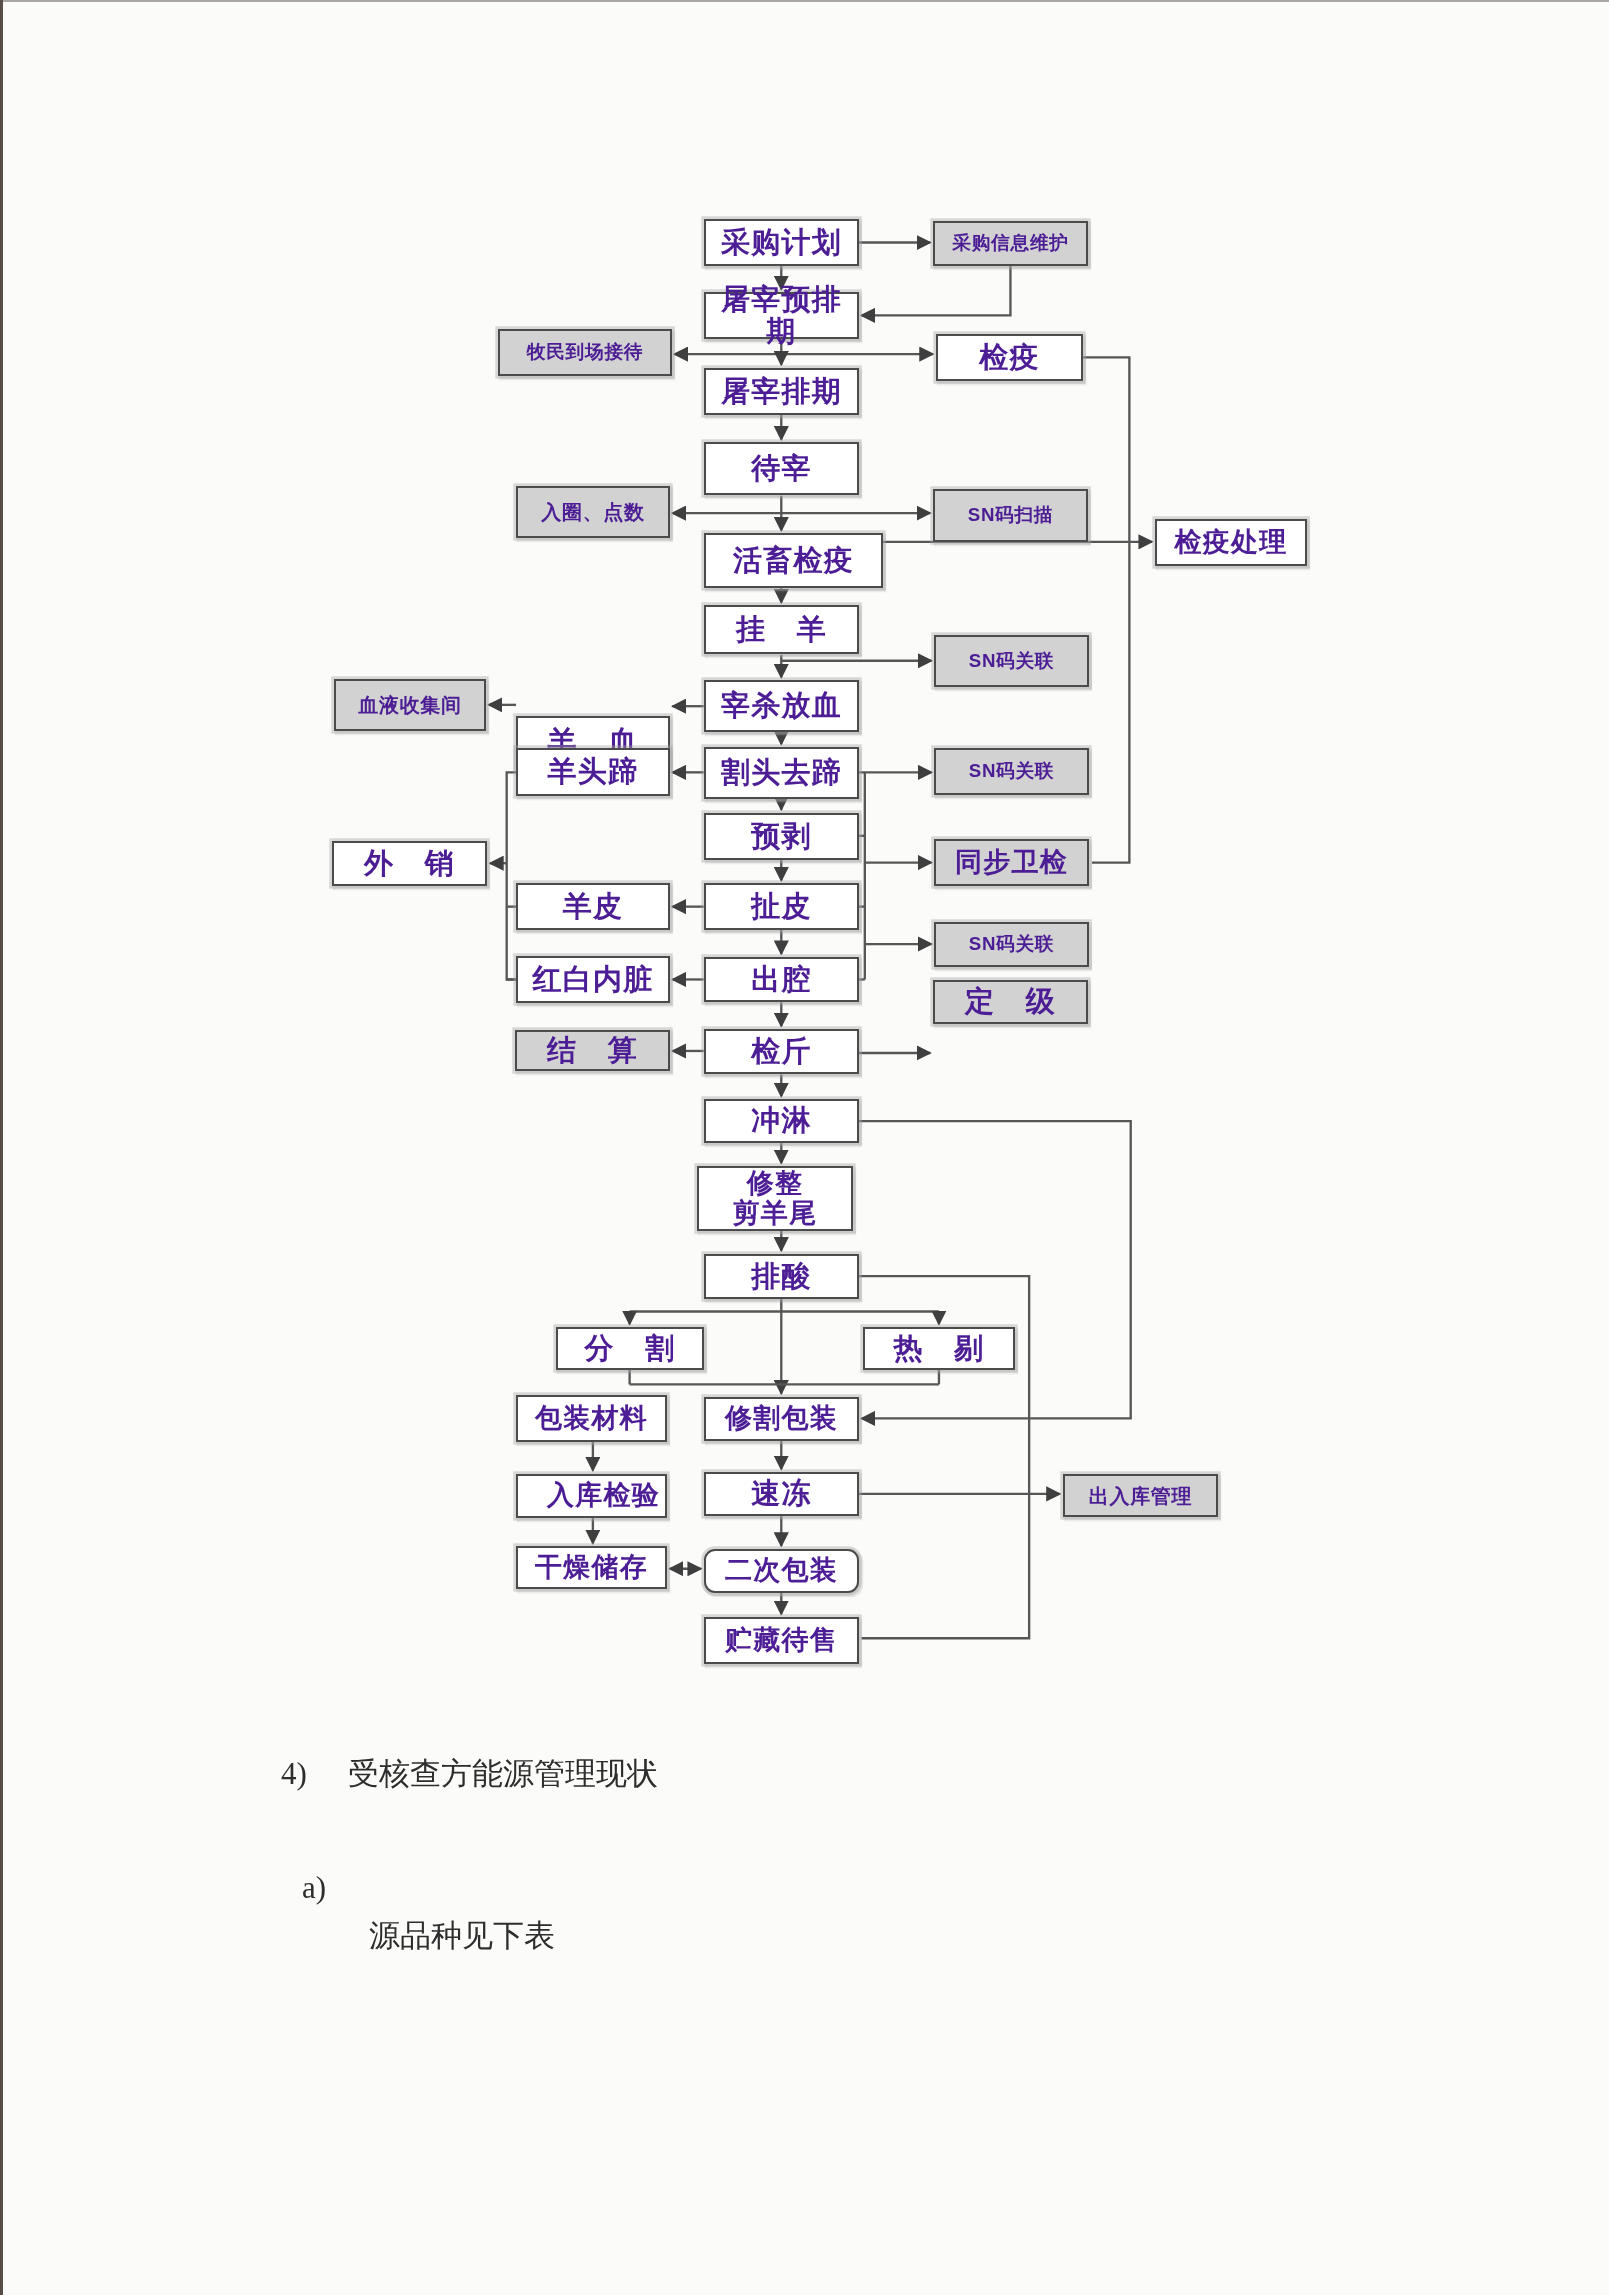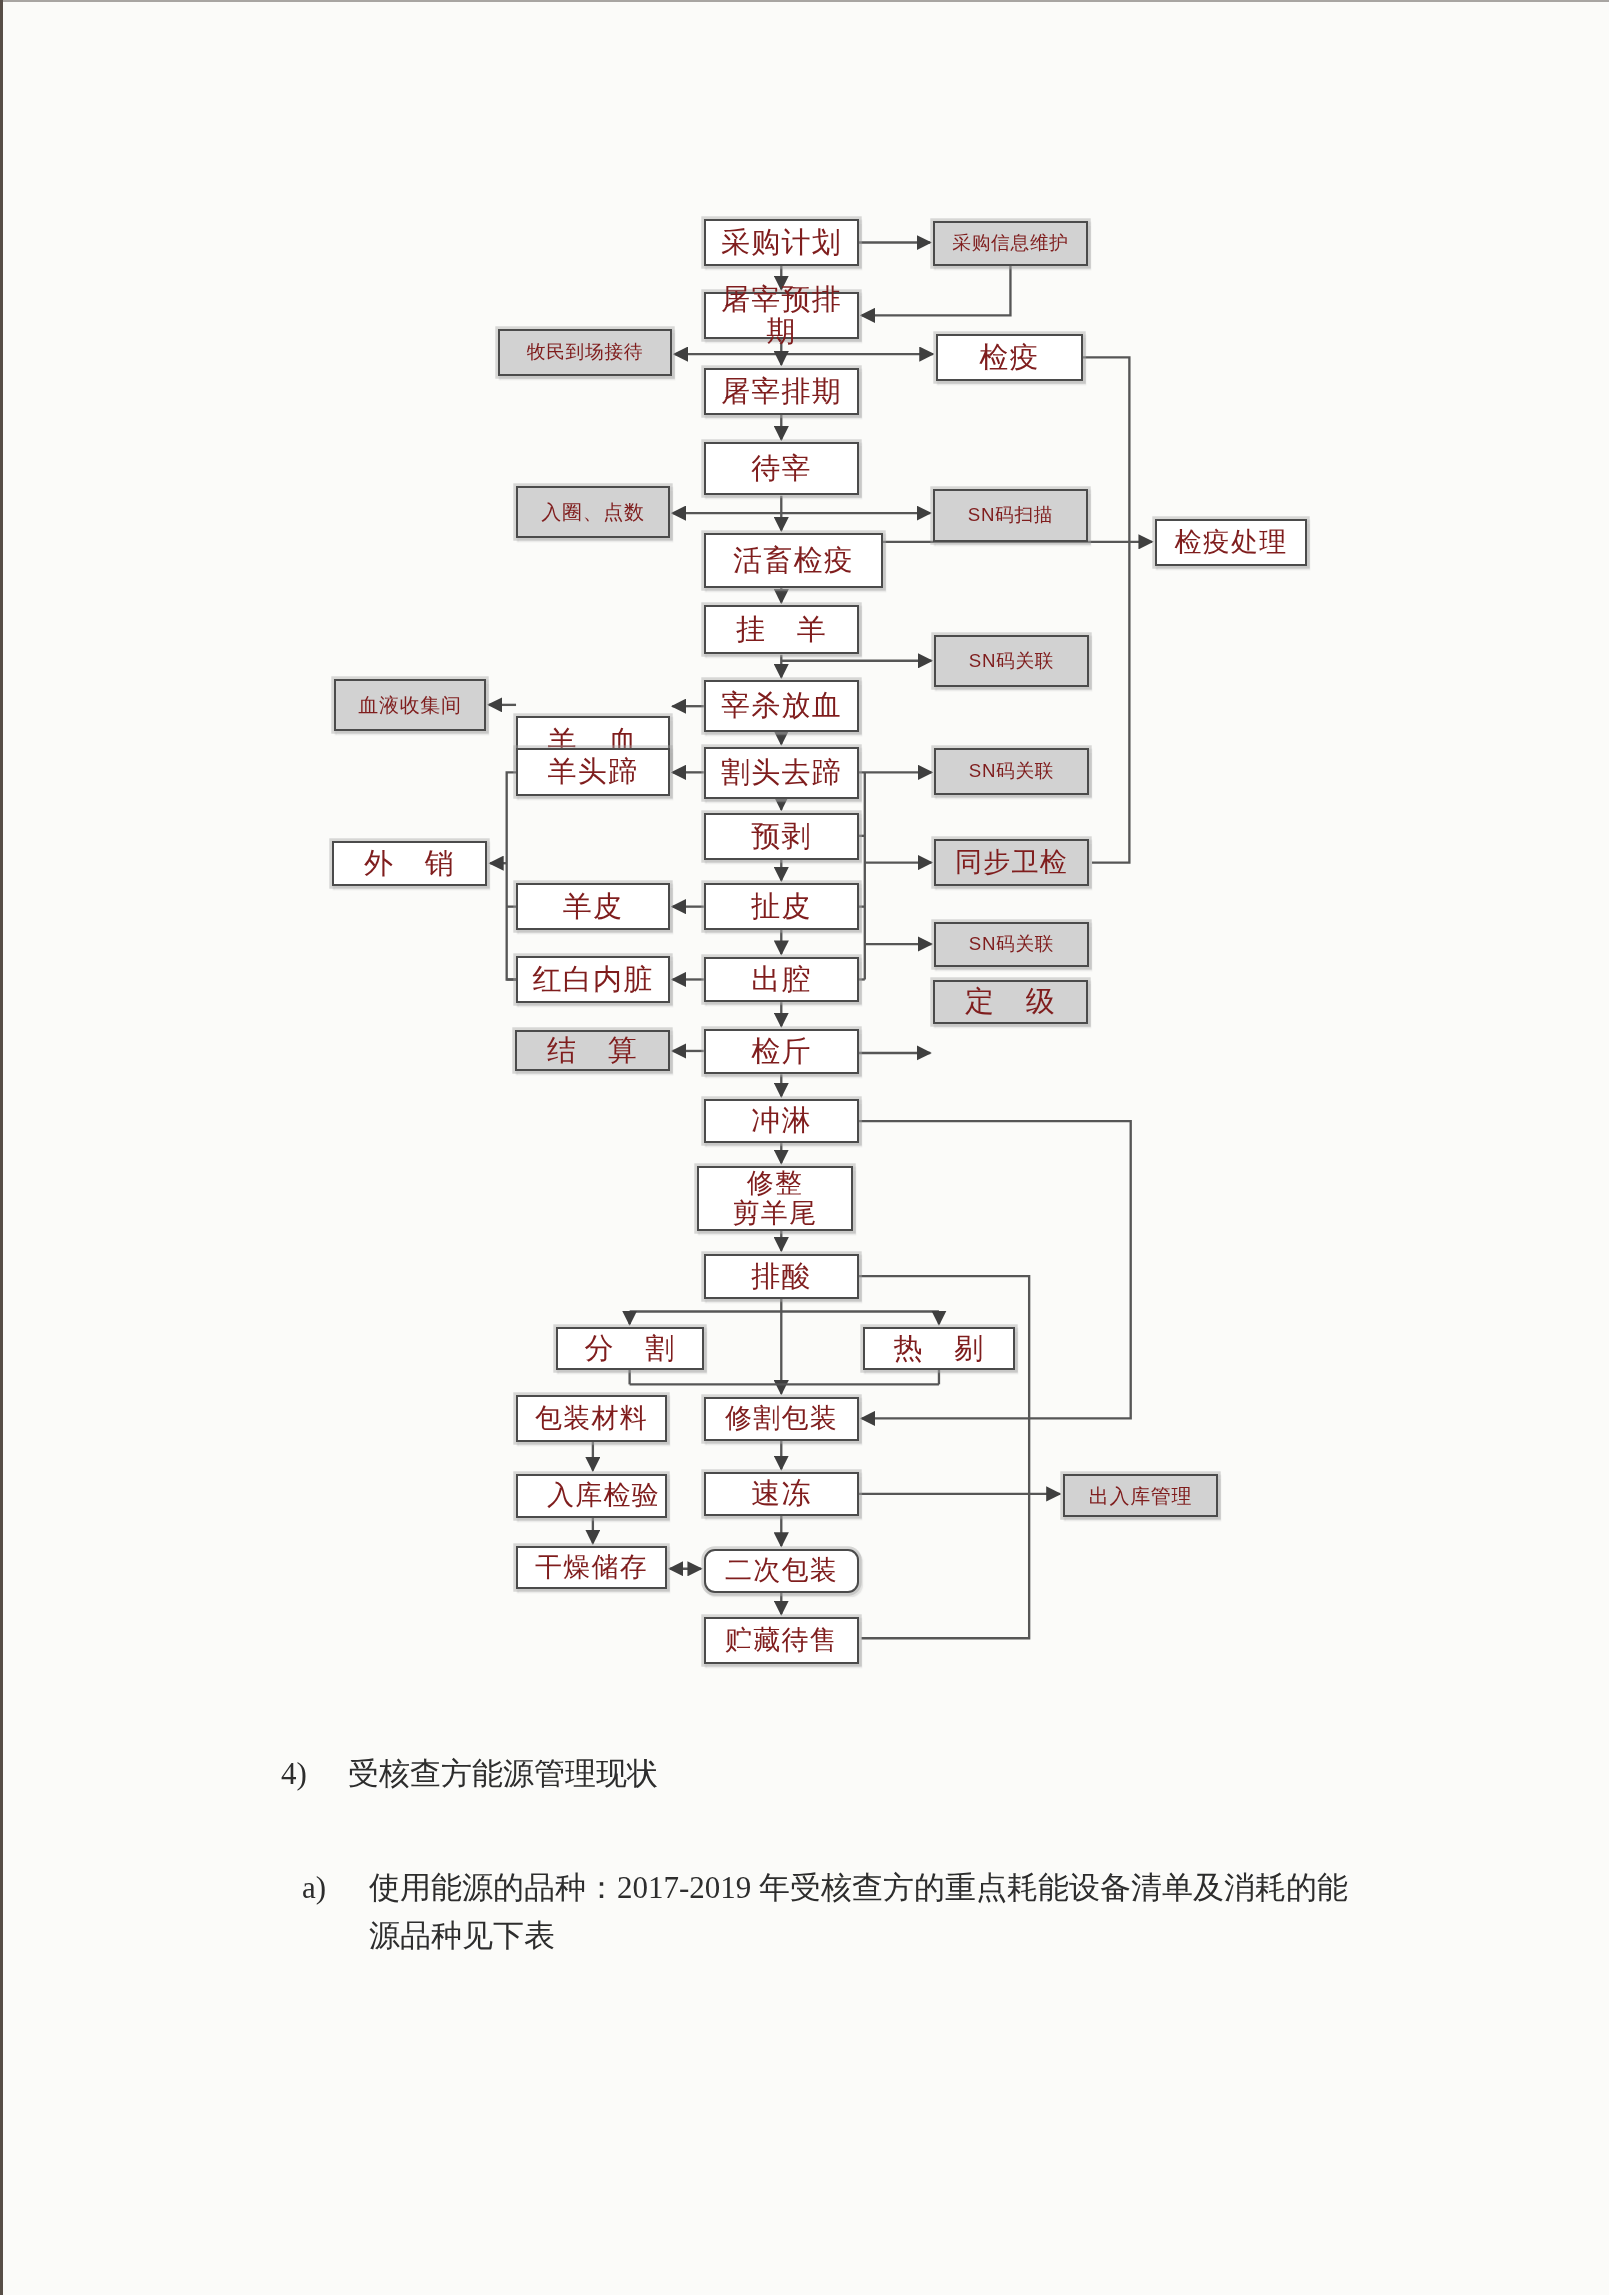--- a/index.html
+++ b/index.html
@@ -3,21 +3,21 @@
 <meta charset="utf-8">
 <style>
   html,body{margin:0;padding:0;background:#e8e8e6;}
   #page{position:relative;width:1610px;height:2295px;background:#fbfbf9;overflow:hidden;
         font-family:"Liberation Sans",sans-serif;}
   .scan-edge-left{position:absolute;left:0;top:0;width:3.3px;height:100%;background:#3a2f28;opacity:.85;}
   .scan-edge-top{position:absolute;left:0;top:0;width:100%;height:2px;background:#55504c;opacity:.5;}
   svg.connectors{position:absolute;left:0;top:0;}
   .fbox{position:absolute;box-sizing:border-box;border:2px solid #4b4b4b;background:#ffffff;
         display:flex;align-items:center;justify-content:center;flex-direction:column;
-        color:#7f1d1d;font-weight:normal;font-size:29px;letter-spacing:1.3px;
+        color:#4c1d95;font-weight:bold;font-size:29px;letter-spacing:1.3px;
         box-shadow:0 0 0 2.7px rgba(165,165,165,.42), 2px 2.7px 1.3px 1.3px rgba(150,150,150,.25);
         text-align:center;line-height:1.1;}
   .fbox.shaded{background:#d2d2d2;}
   .f40{font-size:27px;}
   .f30{font-size:20px;letter-spacing:0.7px;}
   .f28{font-size:18.7px;letter-spacing:0.7px;}
   .bodytext{position:absolute;color:#2d2d2d;font-family:"Liberation Serif",serif;font-size:31px;line-height:1.55;}
   .item-row{display:flex;}
   .marker{flex:0 0 67px;}
   .para{width:1012px;}
@@ -155,19 +155,19 @@
     <div class="item-row">
       <span class="marker">4)</span>
       <span>受核查方能源管理现状</span>
     </div>
   </div>
 
   <div class="bodytext" style="left:302px;top:1864px;">
     <div class="item-row">
       <span class="marker">a)</span>
       <span class="para">
-        <span>使用能源的品种：2017-2019 年受核查方的重点耗能设备清单及消耗的能</span><br>
+        <br>
         <span>源品种见下表</span>
       </span>
     </div>
   </div>
 </div>
 
 
 </body></html>

